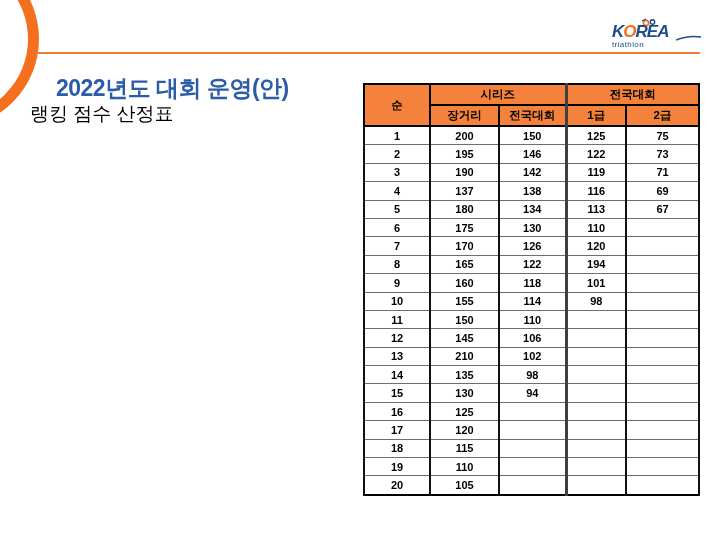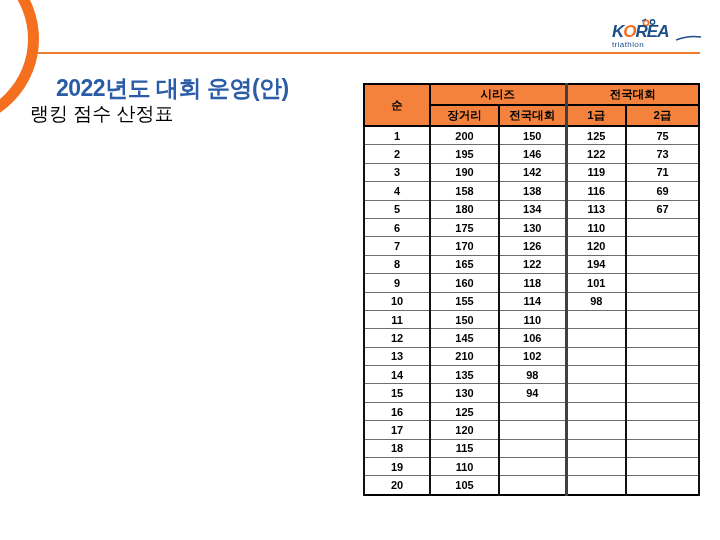--- a/index.html
+++ b/index.html
@@ -115,21 +115,21 @@
         </tr>
         <tr>
           <td>3</td>
           <td>190</td>
           <td>142</td>
           <td class="grp">119</td>
           <td>71</td>
         </tr>
         <tr>
           <td>4</td>
-          <td>158</td>
+          <td>137</td>
           <td>138</td>
           <td class="grp">116</td>
           <td>69</td>
         </tr>
         <tr>
           <td>5</td>
           <td>180</td>
           <td>134</td>
           <td class="grp">113</td>
           <td>67</td>

